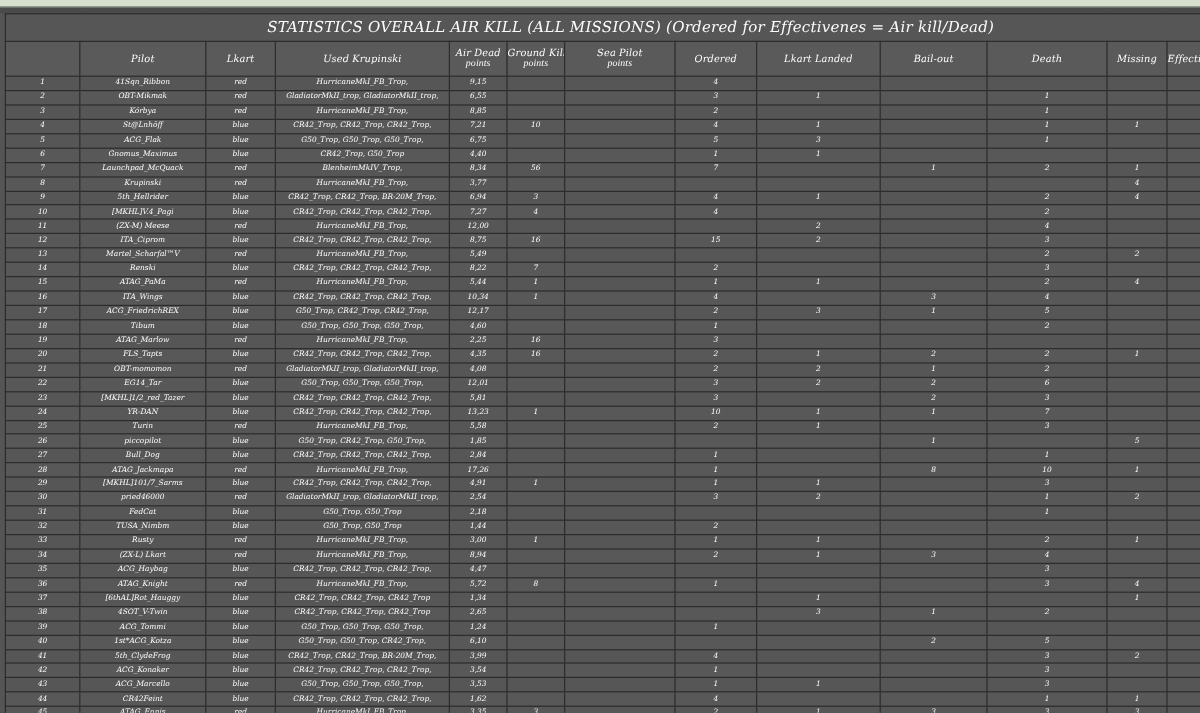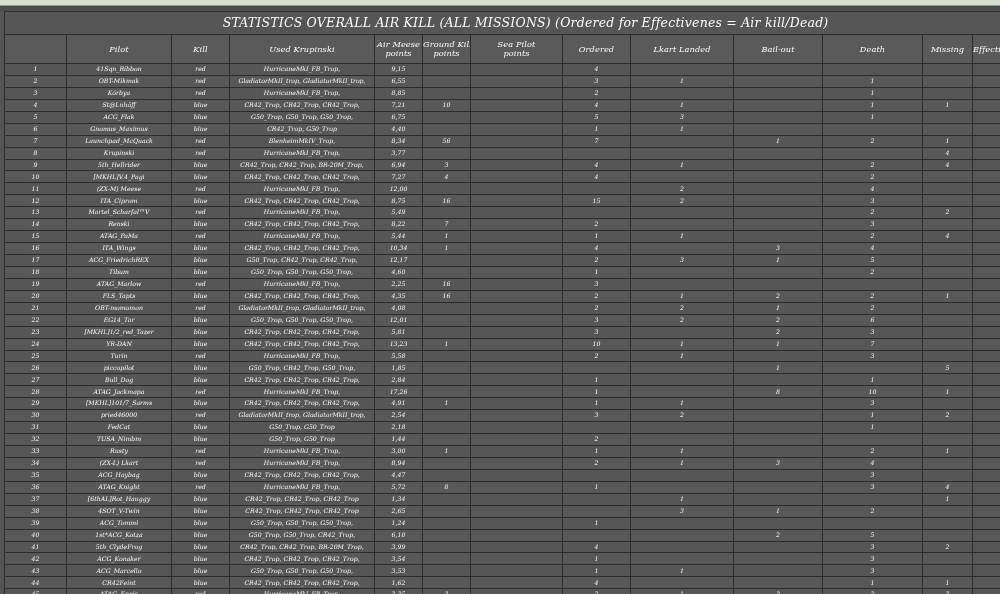--- a/index.html
+++ b/index.html
@@ -65,21 +65,21 @@
 
   
   tr.head-row th {
     height: 28px;
     text-align: center;
     vertical-align: middle;
     font-size: 8.2px;
     background: #5a5a5a;
     letter-spacing: .1px;
   }
-  tr.head-row th .hl2 { display:block; }
+  tr.head-row th .hl2 { display:block;font-family:Liberation Serif, serif; }
 
   
   tr.data-row td {
     height: 10.95px;
     font-size: 6.2px;
     text-align: center;
     vertical-align: middle;
     background: #565656;
   }
   tr.data-row:nth-child(even) td { background: #585858; }
@@ -132,27 +132,27 @@
         <td colspan="13">STATISTICS OVERALL AIR KILL (ALL MISSIONS) (Ordered for Effectivenes = Air kill/Dead)</td>
       </tr>
       <tr class="head-row">
         <th>
           <span></span>
         </th>
         <th>
           <span>Pilot</span>
         </th>
         <th>
-          <span>Kill</span>
+          <span>Lkart</span>
         </th>
         <th>
           <span>Used Krupinski</span>
         </th>
         <th>
-          <span>Air Meese</span>
+          <span>Air Dead</span>
           <span class="hl2">points</span>
         </th>
         <th>
           <span>Ground Kill</span>
           <span class="hl2">points</span>
         </th>
         <th>
           <span>Sea Pilot</span>
           <span class="hl2">points</span>
         </th>

